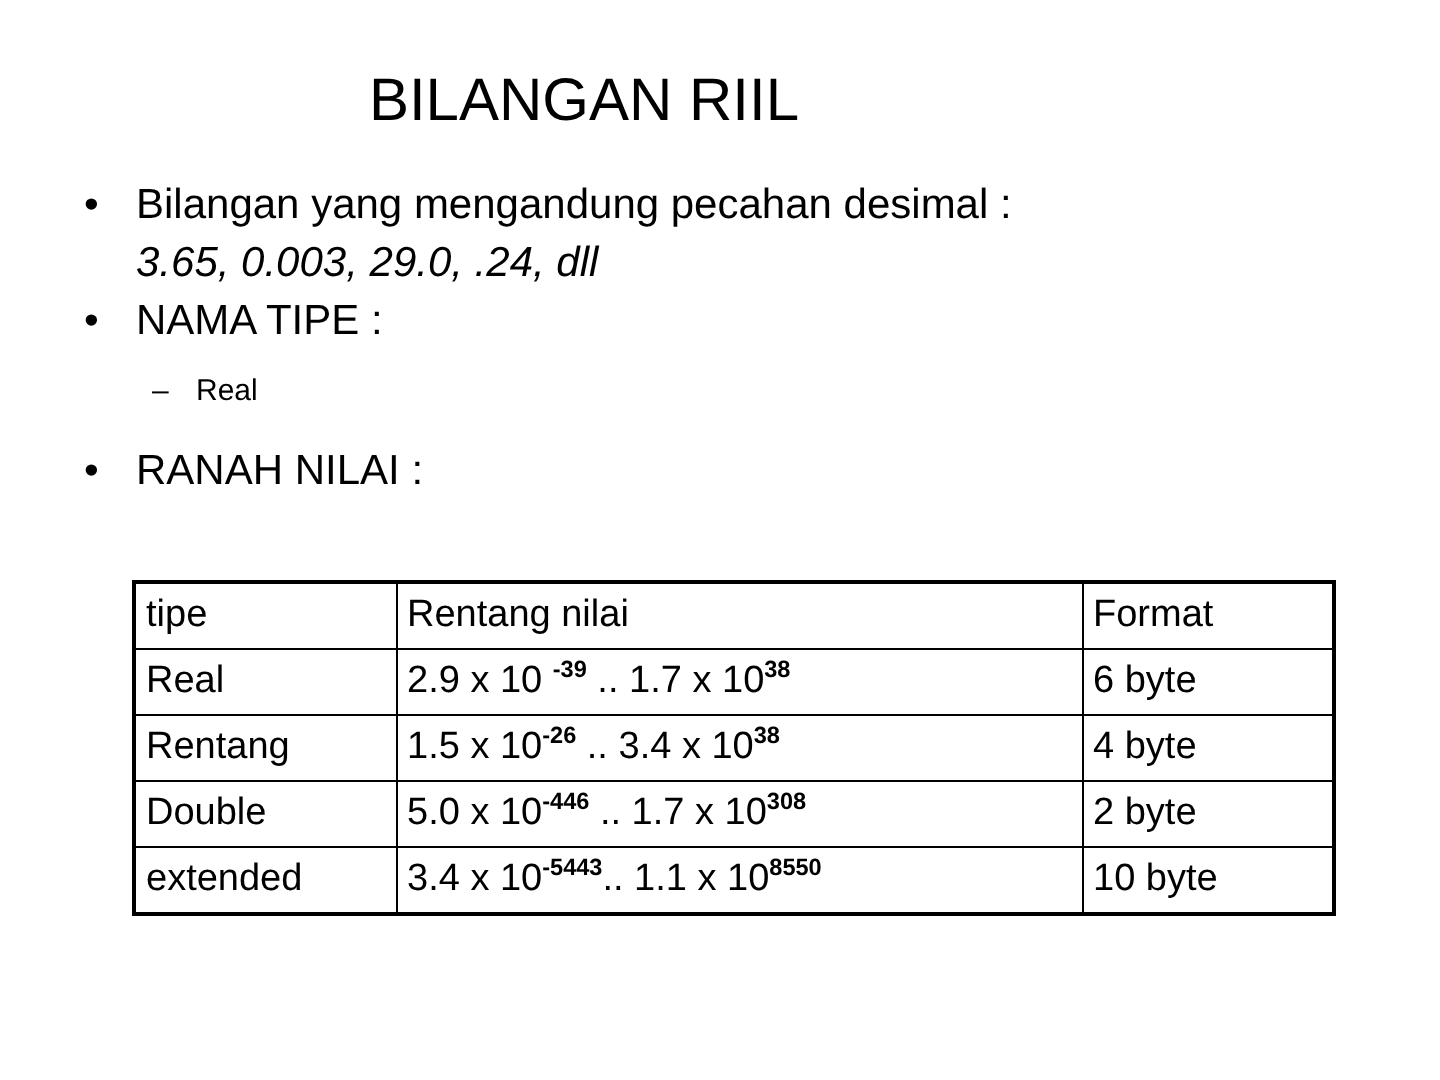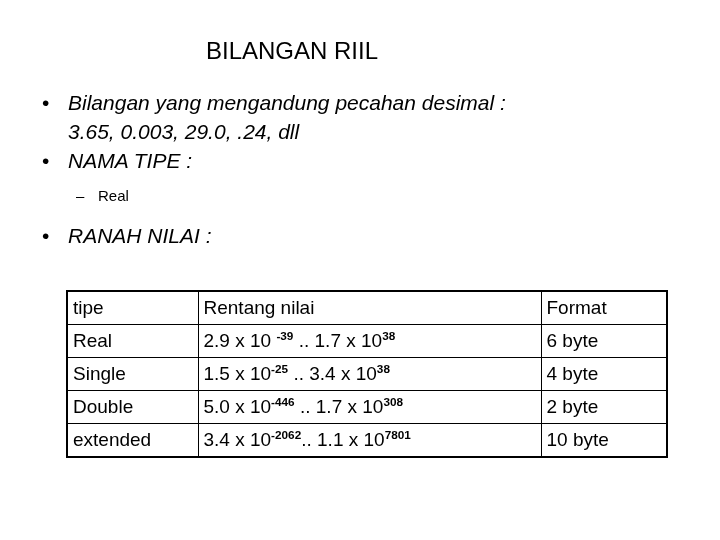--- a/index.html
+++ b/index.html
@@ -23,21 +23,21 @@
     box-sizing: border-box;
   }
 
   
   .slide-title {
     position: absolute;
     top: 33px;
     left: 0;
     width: 584px;
     text-align: center;
-    font-size: 24px;
+    font-size: 30px;
     line-height: 36px;
     letter-spacing: 0px;
     font-weight: normal;
     white-space: nowrap;
   }
 
   
   .body-area {
     position: absolute;
     top: 88px;
@@ -54,21 +54,20 @@
   }
   .bullet-l1 .bullet-mark {
     position: absolute;
     left: 10px;
     top: 0;
     font-size: 21px;
     line-height: 29px;
   }
   .bullet-l1 .bullet-text {
     display: block;
-    font-style: italic;
   }
   .bullet-l1 .cont-line {
     display: block;
     font-style: italic;
   }
 
   .bullet-l2 {
     position: relative;
     padding-left: 66px;
     font-size: 15px;
@@ -168,32 +167,32 @@
         <td>Format</td>
       </tr>
 
       <tr>
         <td>Real</td>
         <td><span>2.9 x 10 </span><sup>-39</sup><span class="sep-gap">  ..  </span><span>1.7 x 10</span><sup>38</sup></td>
         <td>6 byte</td>
       </tr>
 
       <tr>
-        <td>Single</td>
-        <td><span>1.5 x 10</span><sup>-25</sup><span class="sep-gap">   ..  </span><span>3.4 x 10</span><sup>38</sup></td>
+        <td>Rentang</td>
+        <td><span>1.5 x 10</span><sup>-26</sup><span class="sep-gap">   ..  </span><span>3.4 x 10</span><sup>38</sup></td>
         <td>4 byte</td>
       </tr>
 
       <tr>
         <td>Double</td>
         <td><span>5.0 x 10</span><sup>-446</sup><span class="sep-gap">  ..  </span><span>1.7 x 10</span><sup>308</sup></td>
         <td>2 byte</td>
       </tr>
 
       <tr>
         <td>extended</td>
-        <td><span>3.4 x 10</span><sup>-2062</sup><span class="sep-gap">.. </span><span>1.1 x 10</span><sup>7801</sup></td>
+        <td><span>3.4 x 10</span><sup>-5443</sup><span class="sep-gap">.. </span><span>1.1 x 10</span><sup>8550</sup></td>
         <td>10 byte</td>
       </tr>
     </tbody>
   </table>
 
 </div>
 
 </body></html>

